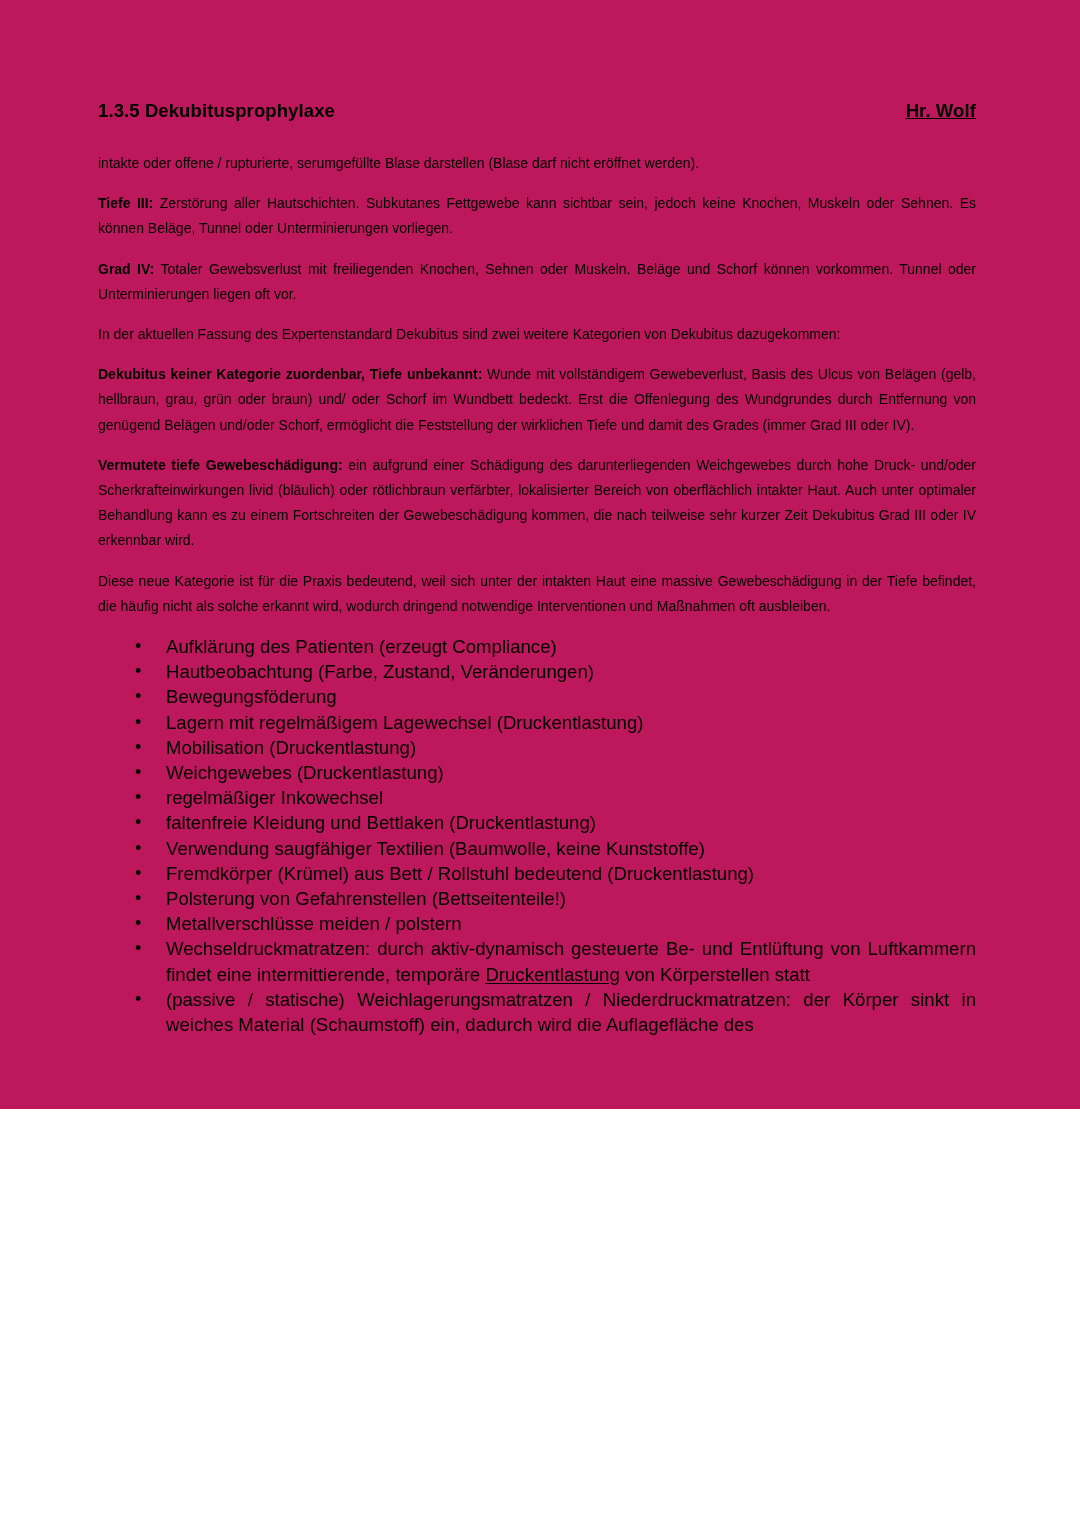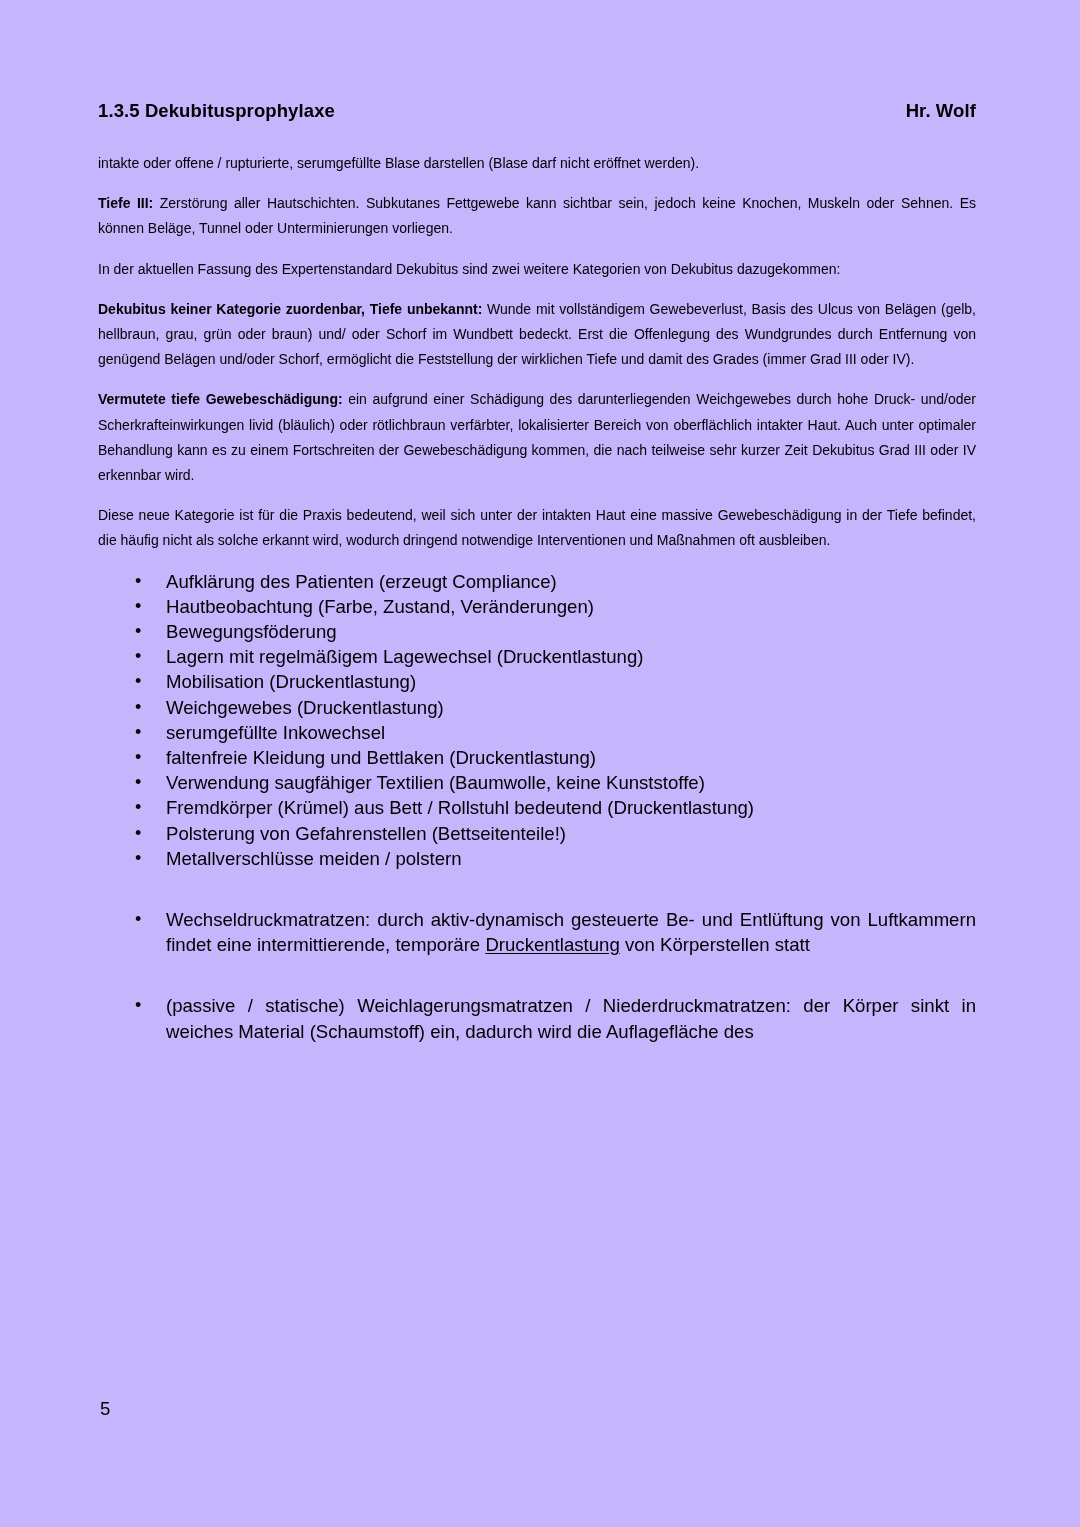--- a/index.html
+++ b/index.html
@@ -4,22 +4,22 @@
 <title>1.3.5 Dekubitusprophylaxe</title>
 <style>
   html, body {
     margin: 0;
     padding: 0;
     background: #ffffff;
   }
   .page {
     position: relative;
     width: 1080px;
-    height: 1527px;
-    background: #c4b5fd;
+    height: 1109px;
+    background: #be185d;
     font-family: "Liberation Sans", sans-serif;
     color: #000000;
     box-sizing: border-box;
     overflow: hidden;
   }
   .content {
     position: absolute;
     left: 98px;
     top: 100px;
     width: 878px;
@@ -29,21 +29,21 @@
   .doc-header {
     display: flex;
     justify-content: space-between;
     align-items: baseline;
     font-size: 18.5px;
     font-weight: bold;
     letter-spacing: 0.1px;
     margin-bottom: 29px;
   }
   .doc-header .chapter-title { white-space: nowrap; }
-  .doc-header .author { white-space: nowrap; }
+  .doc-header .author { white-space: nowrap; text-decoration: underline; }
 
   
   p.para {
     margin: 0 0 15px 0;
     font-size: 14px;
     line-height: 25.2px;
     text-align: justify;
     text-justify: inter-word;
     hyphens: none;
   }
@@ -75,21 +75,21 @@
     margin-bottom: 0;
   }
   ul.measures li .dot {
     position: absolute;
     left: 37px;
     top: 0;
     line-height: 25.2px;
     font-size: 18px;
   }
   ul.measures li .li-text { display: block; }
-  ul.measures li.wrap .li-text { text-align: justify; margin-top: 36px; }
+  ul.measures li.wrap .li-text { text-align: justify; }
 
   u.inline-underline {
     text-decoration: underline;
     text-underline-offset: 2px;
   }
 
   
   .page-number {
     position: absolute;
     left: 100px;
@@ -107,20 +107,21 @@
 
     <div class="doc-header">
       <span class="chapter-title">1.3.5 Dekubitusprophylaxe</span>
       <span class="author">Hr. Wolf</span>
     </div>
 
     <p class="para">intakte oder offene / rupturierte, serumgefüllte Blase darstellen (Blase darf nicht eröffnet werden).</p>
 
     <p class="para"><span class="lead">Tiefe III:</span><span> Zerstörung aller Hautschichten. Subkutanes Fettgewebe kann sichtbar sein, jedoch keine Knochen, Muskeln oder Sehnen. Es können Beläge, Tunnel oder Unterminierungen vorliegen.</span></p>
 
+    <p class="para"><span class="lead">Grad IV:</span><span> Totaler Gewebsverlust mit freiliegenden Knochen, Sehnen oder Muskeln. Beläge und Schorf können vorkommen. Tunnel oder Unterminierungen liegen oft vor.</span></p>
 
     <p class="para">In der aktuellen Fassung des Expertenstandard Dekubitus sind zwei weitere Kategorien von Dekubitus dazugekommen:</p>
 
     <p class="para"><span class="lead">Dekubitus keiner Kategorie zuordenbar, Tiefe unbekannt:</span><span> Wunde mit vollständigem Gewebeverlust, Basis des Ulcus von Belägen (gelb, hellbraun, grau, grün oder braun) und/ oder Schorf im Wundbett bedeckt. Erst die Offenlegung des Wundgrundes durch Entfernung von genügend Belägen und/oder Schorf, ermöglicht die Feststellung der wirklichen Tiefe und damit des Grades (immer Grad III oder IV).</span></p>
 
     <p class="para"><span class="lead">Vermutete tiefe Gewebeschädigung:</span><span> ein aufgrund einer Schädigung des darunterliegenden Weichgewebes durch hohe Druck- und/oder Scherkrafteinwirkungen livid (bläulich) oder rötlichbraun verfärbter, lokalisierter Bereich von oberflächlich intakter Haut. Auch unter optimaler Behandlung kann es zu einem Fortschreiten der Gewebeschädigung kommen, die nach teilweise sehr kurzer Zeit Dekubitus Grad III oder IV erkennbar wird.</span></p>
 
     <p class="para">Diese neue Kategorie ist für die Praxis bedeutend, weil sich unter der intakten Haut eine massive Gewebeschädigung in der Tiefe befindet, die häufig nicht als solche erkannt wird, wodurch dringend notwendige Interventionen und Maßnahmen oft ausbleiben.</p>
 
 
@@ -151,21 +152,21 @@
         <span class="li-text">Mobilisation (Druckentlastung)</span>
       </li>
 
       <li>
         <span class="dot">•</span>
         <span class="li-text">Weichgewebes (Druckentlastung)</span>
       </li>
 
       <li>
         <span class="dot">•</span>
-        <span class="li-text">serumgefüllte Inkowechsel</span>
+        <span class="li-text">regelmäßiger Inkowechsel</span>
       </li>
 
       <li>
         <span class="dot">•</span>
         <span class="li-text">faltenfreie Kleidung und Bettlaken (Druckentlastung)</span>
       </li>
 
       <li>
         <span class="dot">•</span>
         <span class="li-text">Verwendung saugfähiger Textilien (Baumwolle, keine Kunststoffe)</span>

